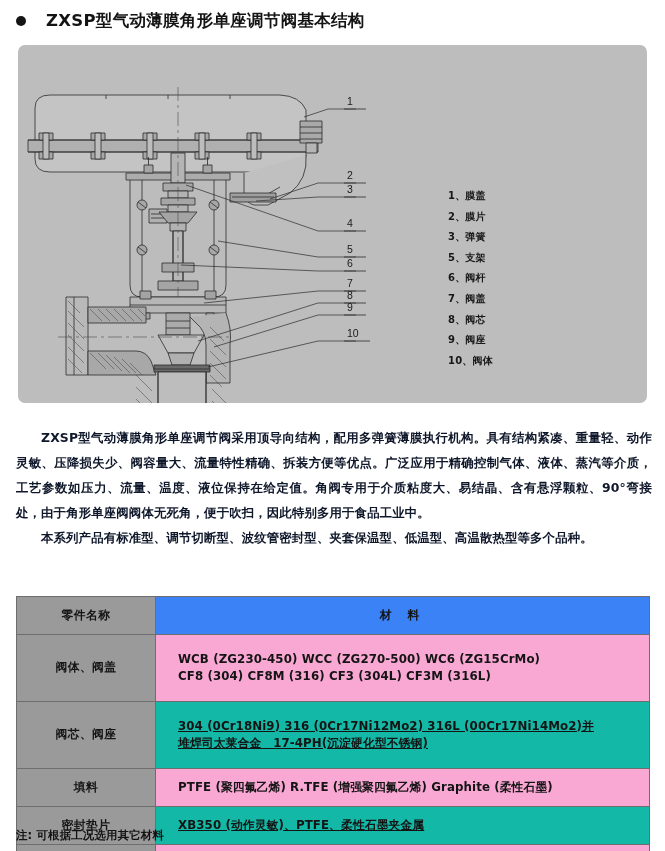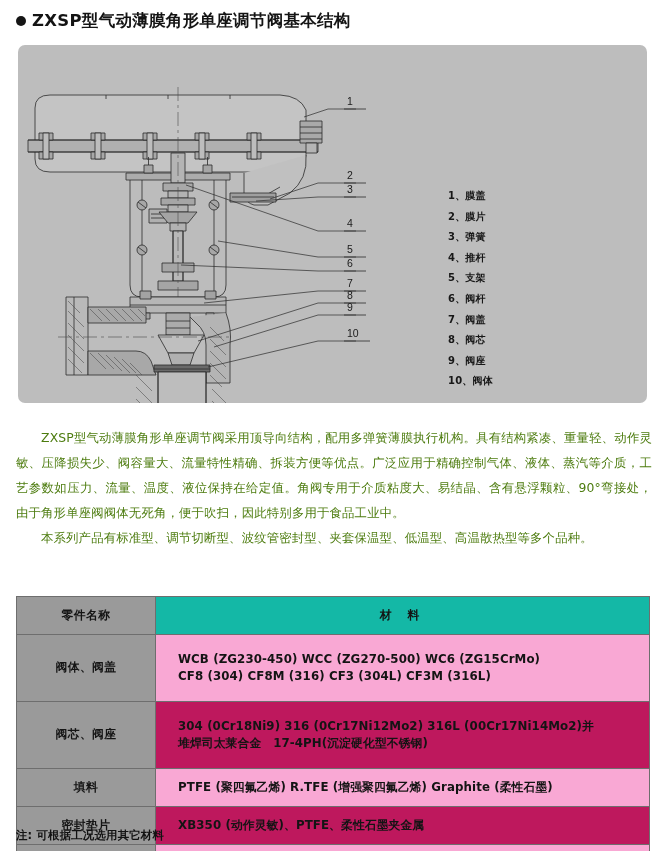--- a/index.html
+++ b/index.html
@@ -19,21 +19,21 @@
     position: relative;
     width: 665px;
     height: 851px;
   }
 
   
   .section-heading {
     position: absolute;
     display: flex;
     align-items: center;
-    gap: 6px;
+    gap: 20px;
     font-size: 16.5px;
     font-weight: bold;
     letter-spacing: 0.3px;
     color: #141414;
     white-space: nowrap;
   }
   .bullet-dot {
     width: 10px;
     height: 10px;
     border-radius: 50%;
@@ -73,23 +73,23 @@
     white-space: nowrap;
   }
   .legend-num { display: inline-block; }
 
   
   .body-text {
     position: absolute;
     left: 16px;
     width: 636px;
     font-size: 12.4px;
-    font-weight: normal;
+    font-weight: bold;
     line-height: 25px;
-    color: #4d7c0f;
+    color: #0f172a;
     text-align: justify;
     text-justify: inter-ideograph;
     letter-spacing: 0.15px;
   }
   #para-1 { top: 425px; }
   #para-2 { top: 525px; }
   .indent { display: inline-block; width: 25px; }
 
   
   .table-wrap {
@@ -120,28 +120,28 @@
   .col-mat {
     padding: 5px 0 5px 22px !important;
     font-size: 11.8px;
     font-weight: bold;
     color: #141414;
     letter-spacing: 0.1px;
     line-height: 17.5px;
   }
   .row-head .col-name { height: 27px; }
   .row-head .col-mat {
-    background: #14b8a6;
+    background: #3b82f6;
     text-align: center;
     height: 27px;
     padding-left: 0 !important;
     letter-spacing: 6px;
   }
   .bg-white { background: #f9a8d4; }
-  .bg-tint  { background: #be185d; }
+  .bg-tint  { background: #14b8a6; text-decoration: underline; }
   .row-tall .col-name, .row-tall .col-mat { height: 56px; }
   .row-short .col-name, .row-short .col-mat { height: 27px; margin-top: 14px; }
 
   .table-note {
     position: absolute;
     left: 16px;
     top: 828px;
     font-size: 11.4px;
     font-weight: bold;
     color: #131313;
@@ -396,23 +396,20 @@
     <div class="legend-item">
       <span class="legend-num">1、</span><span>膜盖</span>
     </div>
     <div class="legend-item">
       <span class="legend-num">2、</span><span>膜片</span>
     </div>
     <div class="legend-item">
       <span class="legend-num">3、</span><span>弹簧</span>
     </div>
     <div class="legend-item">
-      <span class="legend-num">4、</span><span>推杆</span>
-    </div>
-    <div class="legend-item">
       <span class="legend-num">5、</span><span>支架</span>
     </div>
     <div class="legend-item">
       <span class="legend-num">6、</span><span>阀杆</span>
     </div>
     <div class="legend-item">
       <span class="legend-num">7、</span><span>阀盖</span>
     </div>
     <div class="legend-item">
       <span class="legend-num">8、</span><span>阀芯</span>

